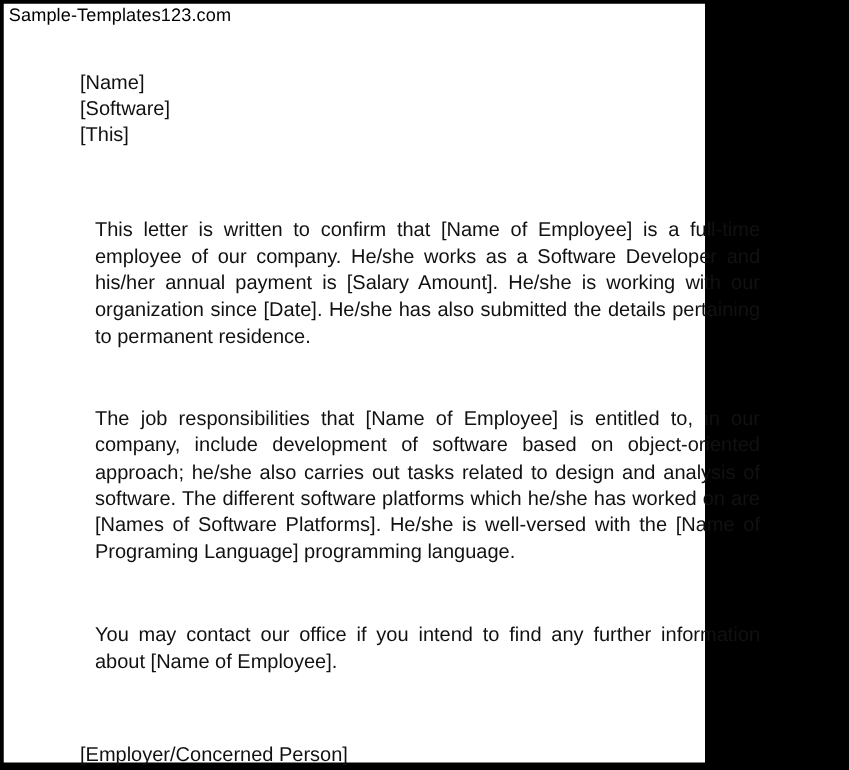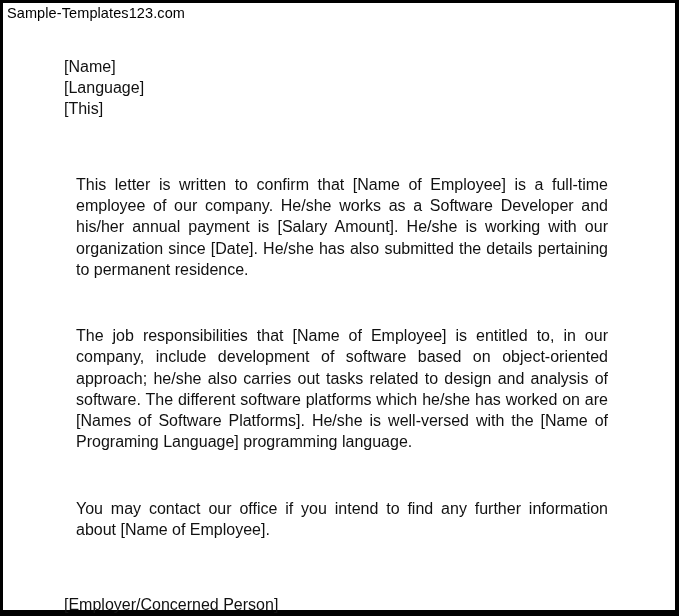--- a/index.html
+++ b/index.html
@@ -6,21 +6,21 @@
     body {
       width: 679px; height: 616px;
       background: #000000;
       position: relative;
       overflow: hidden;
       font-family: "Liberation Sans", sans-serif;
     }
     .page {
       position: absolute;
       left: 3px; top: 3px;
-      width: 672px; height: 607px;
+      width: 561px; height: 607px;
       background: #ffffff;
     }
     .watermark {
       position: absolute;
       left: 4px; top: 2px;
       font-size: 14.5px;
       color: #000;
       letter-spacing: 0.1px;
     }
     .letter {
@@ -40,21 +40,21 @@
     .gap { height: 21.2px; display: block; }
   </style>
 </head>
 <body>
 
 <div class="page">
   <div class="watermark">Sample-Templates123.com</div>
 
   <div class="letter">
     <span class="line">[Name]</span>
-    <span class="line">[Language]</span>
+    <span class="line">[Software]</span>
     <span class="line">[This]</span>
     <span class="gap"></span>
     <span class="gap"></span>
     <p class="para">This letter is written to confirm that [Name of Employee] is a full-time employee of our company. He/she works as a Software Developer and his/her annual payment is [Salary Amount]. He/she is working with our organization since [Date]. He/she has also submitted the details pertaining to permanent residence.</p>
     <span class="gap"></span>
     <p class="para">The job responsibilities that [Name of Employee] is entitled to, in our company, include development of software based on object-oriented approach; he/she also carries out tasks related to design and analysis of software. The different software platforms which he/she has worked on are [Names of Software Platforms]. He/she is well-versed with the [Name of Programing Language] programming language.</p>
     <span class="gap"></span>
     <p class="para">You may contact our office if you intend to find any further information about [Name of Employee].</p>
     <span class="gap"></span>
     <span class="gap"></span>

